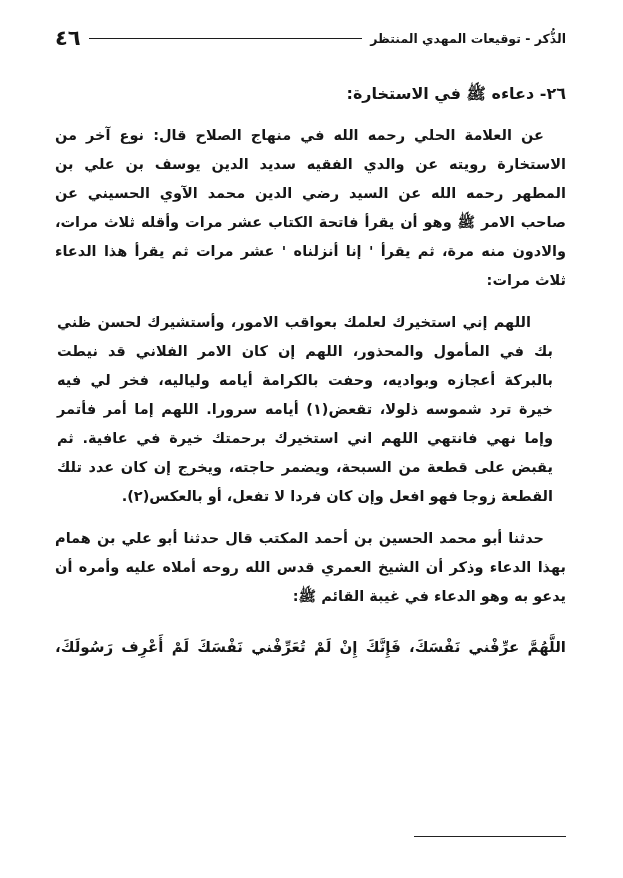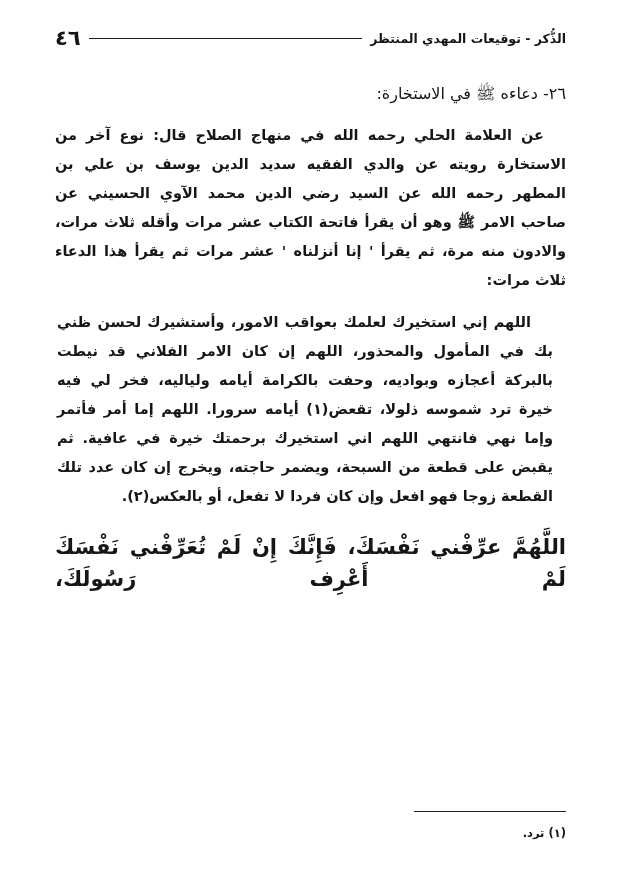--- a/index.html
+++ b/index.html
@@ -25,38 +25,38 @@
     gap: 8px;
     font-weight: bold;
   }
   .header-title { font-size: 12.5px; white-space: nowrap; letter-spacing: 0; }
   .header-rule  { flex: 1; height: 0; border-top: 1.6px solid #1c1c1c; }
   .header-page-num { font-size: 21px; }
   
   .page-body { margin-top: 34px; }
   .section-heading {
     font-size: 16px;
-    font-weight: normal;
+    font-weight: bold;
     margin: 0 0 14px;
   }
   .section-heading.second { margin-top: 28px; }
   .body-par {
     font-size: 14.5px;
     font-weight: bold;
     line-height: 29px;
     text-align: justify;
     text-indent: 22px;
     margin-bottom: 13px;
   }
   .body-par.quote-block {
     margin-right: 13px;
     margin-left: 2px;
   }
   .dua-line {
-    font-size: 21px;
+    font-size: 15px;
     font-weight: bold;
     line-height: 32px;
     margin-top: 20px;
     text-align: justify;
     text-align-last: justify;
   }
   
   .footnotes {
     position: absolute;
     bottom: 32px;
@@ -89,23 +89,23 @@
 
   <main class="page-body">
 
     <h2 class="section-heading">٢٦- دعاءه ﷺ في الاستخارة:</h2>
 
     <p class="body-par">عن العلامة الحلي رحمه الله في منهاج الصلاح قال: نوع آخر من الاستخارة رويته عن والدي الفقيه سديد الدين يوسف بن علي بن المطهر رحمه الله عن السيد رضي الدين محمد الآوي الحسيني عن صاحب الامر ﷺ وهو أن يقرأ فاتحة الكتاب عشر مرات وأقله ثلاث مرات، والادون منه مرة، ثم يقرأ ' إنا أنزلناه ' عشر مرات ثم يقرأ هذا الدعاء ثلاث مرات:</p>
 
     <p class="body-par quote-block">اللهم إني استخيرك لعلمك بعواقب الامور، وأستشيرك لحسن ظني بك في المأمول والمحذور، اللهم إن كان الامر الفلاني قد نيطت بالبركة أعجازه وبواديه، وحفت بالكرامة أيامه ولياليه، فخر لي فيه خيرة ترد شموسه ذلولا، تقعض(١) أيامه سرورا. اللهم إما أمر فأتمر وإما نهي فانتهي اللهم اني استخيرك برحمتك خيرة في عافية. ثم يقبض على قطعة من السبحة، ويضمر حاجته، ويخرج إن كان عدد تلك القطعة زوجا فهو افعل وإن كان فردا لا تفعل، أو بالعكس(٢).</p>
 
 
+    <p class="body-par">حدثنا أبو محمد الحسين بن أحمد المكتب قال حدثنا أبو علي بن همام بهذا الدعاء وذكر أن الشيخ العمري قدس الله روحه أملاه عليه وأمره أن يدعو به وهو الدعاء في غيبة القائم ﷺ:</p>
 
     <p class="dua-line">اللَّهُمَّ عرِّفْني نَفْسَكَ، فَإِنَّكَ إِنْ لَمْ تُعَرِّفْني نَفْسَكَ لَمْ أَعْرِف رَسُولَكَ،</p>
 
   </main>
 
   <footer class="footnotes">
     <div class="footnote-rule"></div>
-    <p class="footnote">(١) ترد.</p>
   </footer>
 
 </div>
 
 </body></html>

